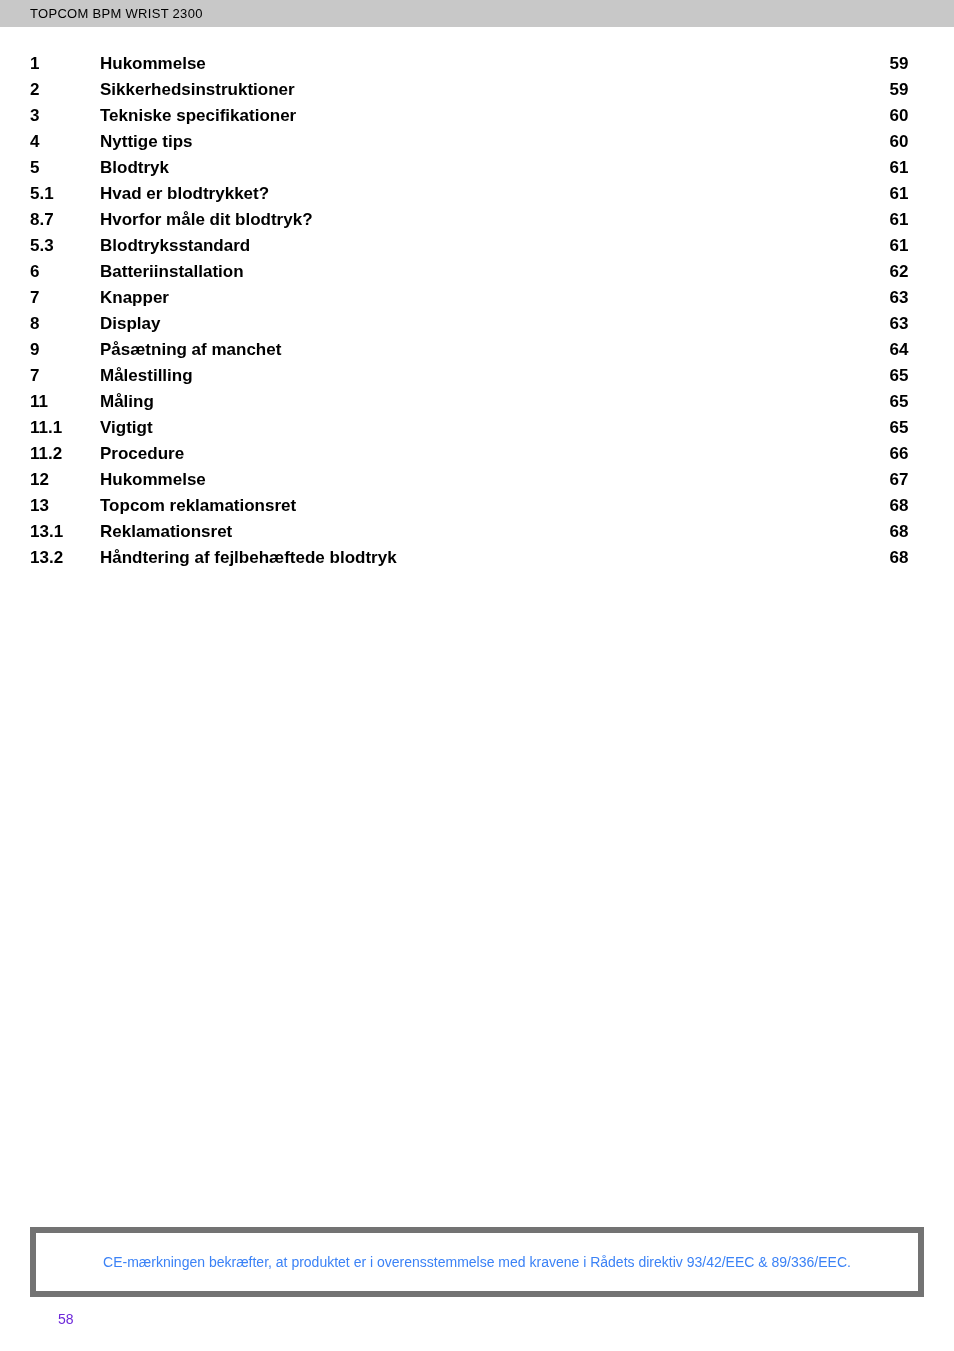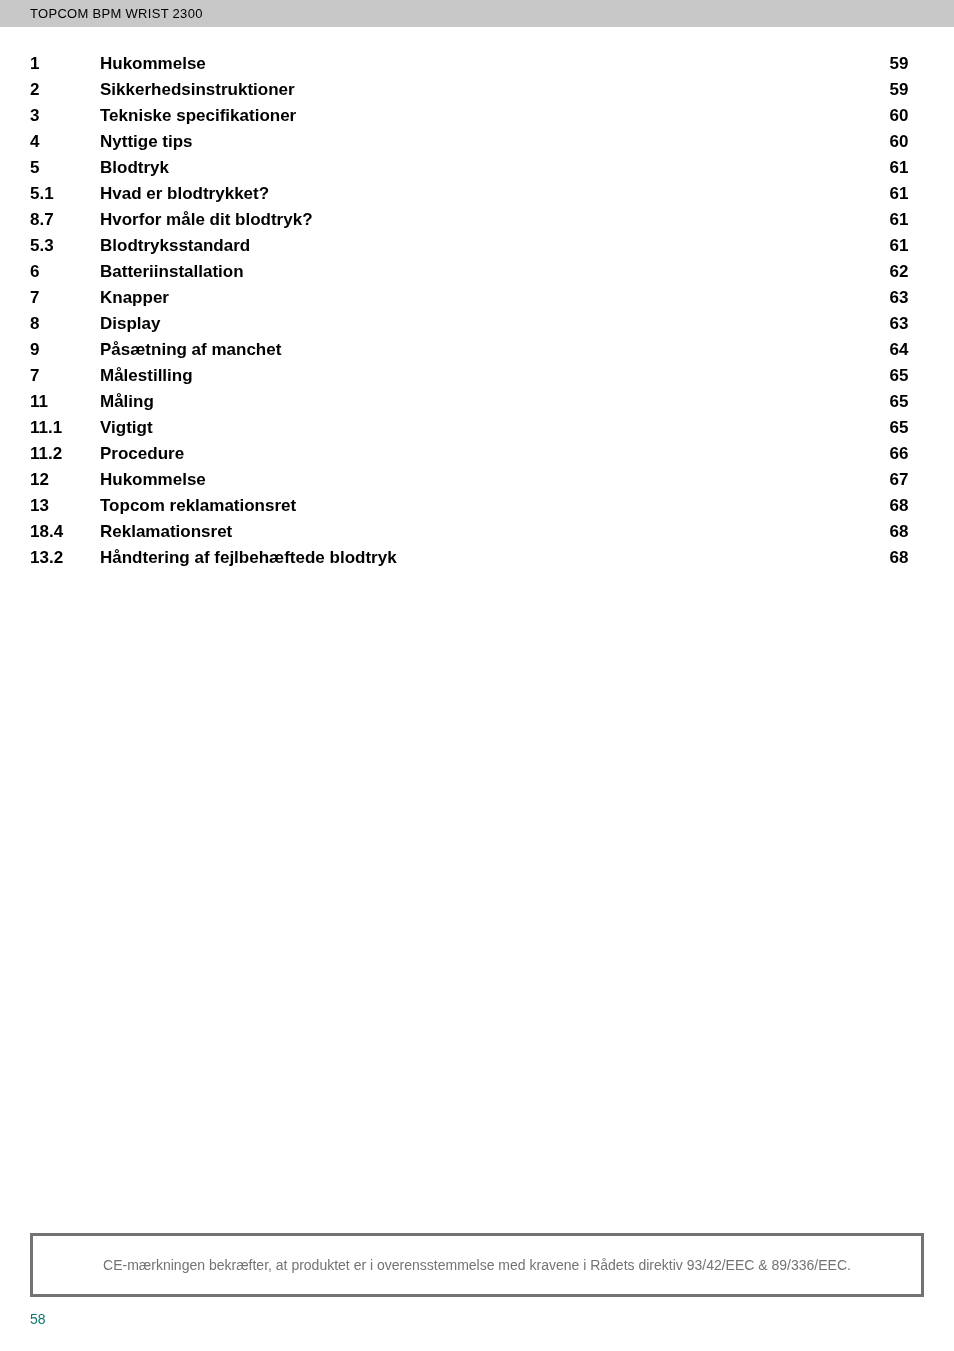--- a/index.html
+++ b/index.html
@@ -72,33 +72,34 @@
 
     .bold-row td {
       font-weight: bold;
     }
 
     .normal-row td {
       font-weight: bold;
     }
 
     .footer-note {
-      border: 3px solid #737373;
+      border: 6px solid #737373;
       padding: 18px 60px;
       text-align: center;
       font-size: 14px;
-      color: #737373;
+      color: #3b82f6;
       line-height: 1.6;
       margin: 20px 0 10px 0;
     }
 
     .page-number {
       font-size: 14px;
-      color: #0f766e;
+      color: #6d28d9;
       padding: 4px 0;
+      margin-left: 28px;
     }
   </style>
 </head>
 <body>
 
 <div class="page">
   <div class="header-bar">
     <span>TOPCOM BPM WRIST 2300</span>
   </div>
 
@@ -189,21 +190,21 @@
             <td class="num">12</td>
             <td class="title">Hukommelse</td>
             <td class="page-num">67</td>
           </tr>
           <tr class="bold-row">
             <td class="num">13</td>
             <td class="title">Topcom reklamationsret</td>
             <td class="page-num">68</td>
           </tr>
           <tr class="normal-row">
-            <td class="num">18.4</td>
+            <td class="num">13.1</td>
             <td class="title">Reklamationsret</td>
             <td class="page-num">68</td>
           </tr>
           <tr class="normal-row">
             <td class="num">13.2</td>
             <td class="title">Håndtering af fejlbehæftede blodtryk</td>
             <td class="page-num">68</td>
           </tr>
         </tbody>
     </table>

